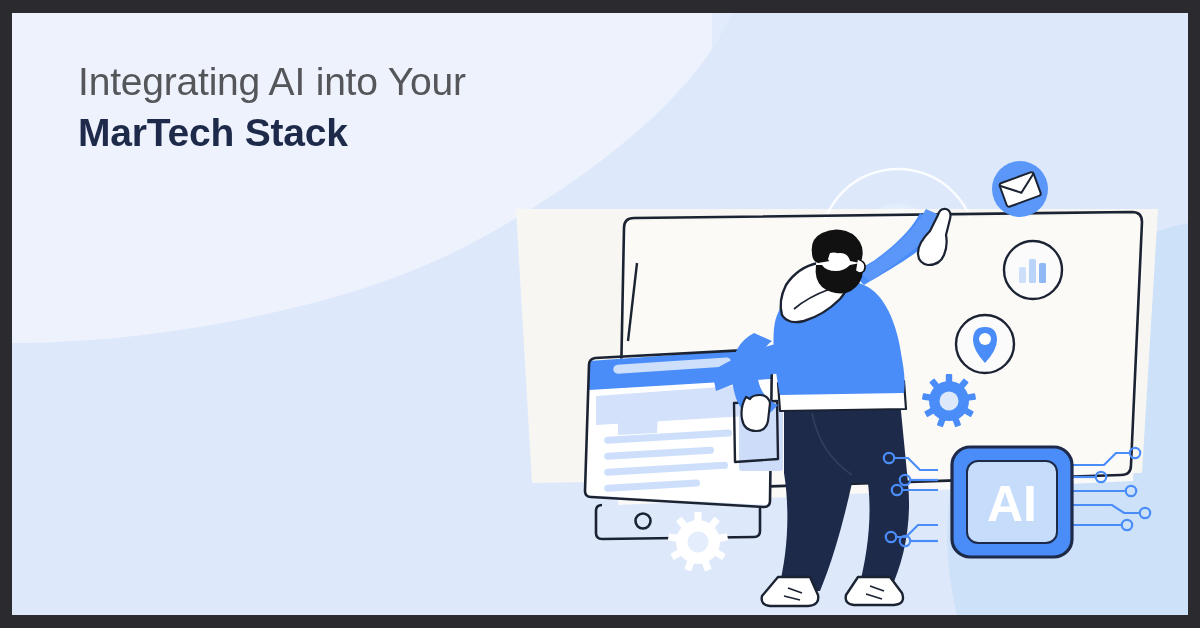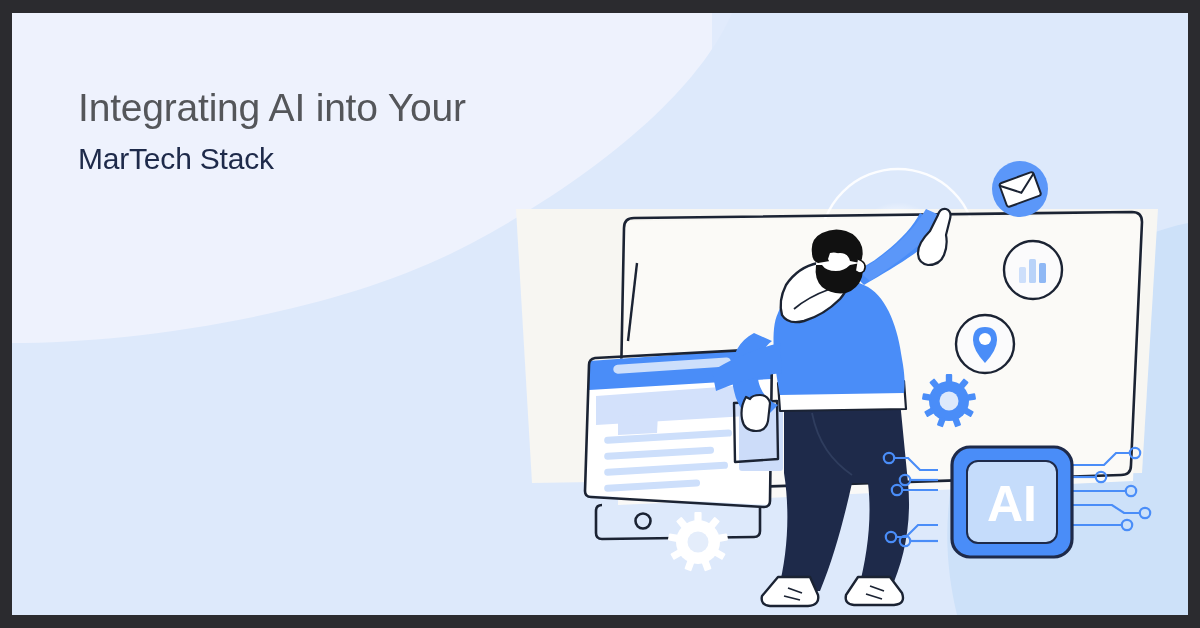--- a/index.html
+++ b/index.html
@@ -18,39 +18,39 @@
   #canvas {
     position: absolute;
     left: 12px; top: 13px;
     width: 1176px; height: 602px;
     background: #eef2fd;
     overflow: hidden;
   }
   #art { position: absolute; left: 0; top: 0; width: 1176px; height: 602px; display: block; }
   #headline {
     position: absolute;
-    left: 66px; top: 70px;
+    left: 66px; top: 44px;
     width: 560px;
     z-index: 5;
     pointer-events: none;
   }
   #headline .l1 {
     display: block;
     font-size: 39px;
     line-height: 50px;
     font-weight: 400;
     color: #54565a;
     letter-spacing: -0.2px;
     white-space: nowrap;
   }
   #headline .l2 {
     display: block;
-    font-size: 30px;
+    font-size: 39px;
     line-height: 52px;
-    font-weight: 400;
+    font-weight: 700;
     color: #1e2a4a;
     letter-spacing: -0.2px;
     white-space: nowrap;
   }
 </style>
 </head>
 <body>
 
 <div id="frame">
   <div id="canvas">

